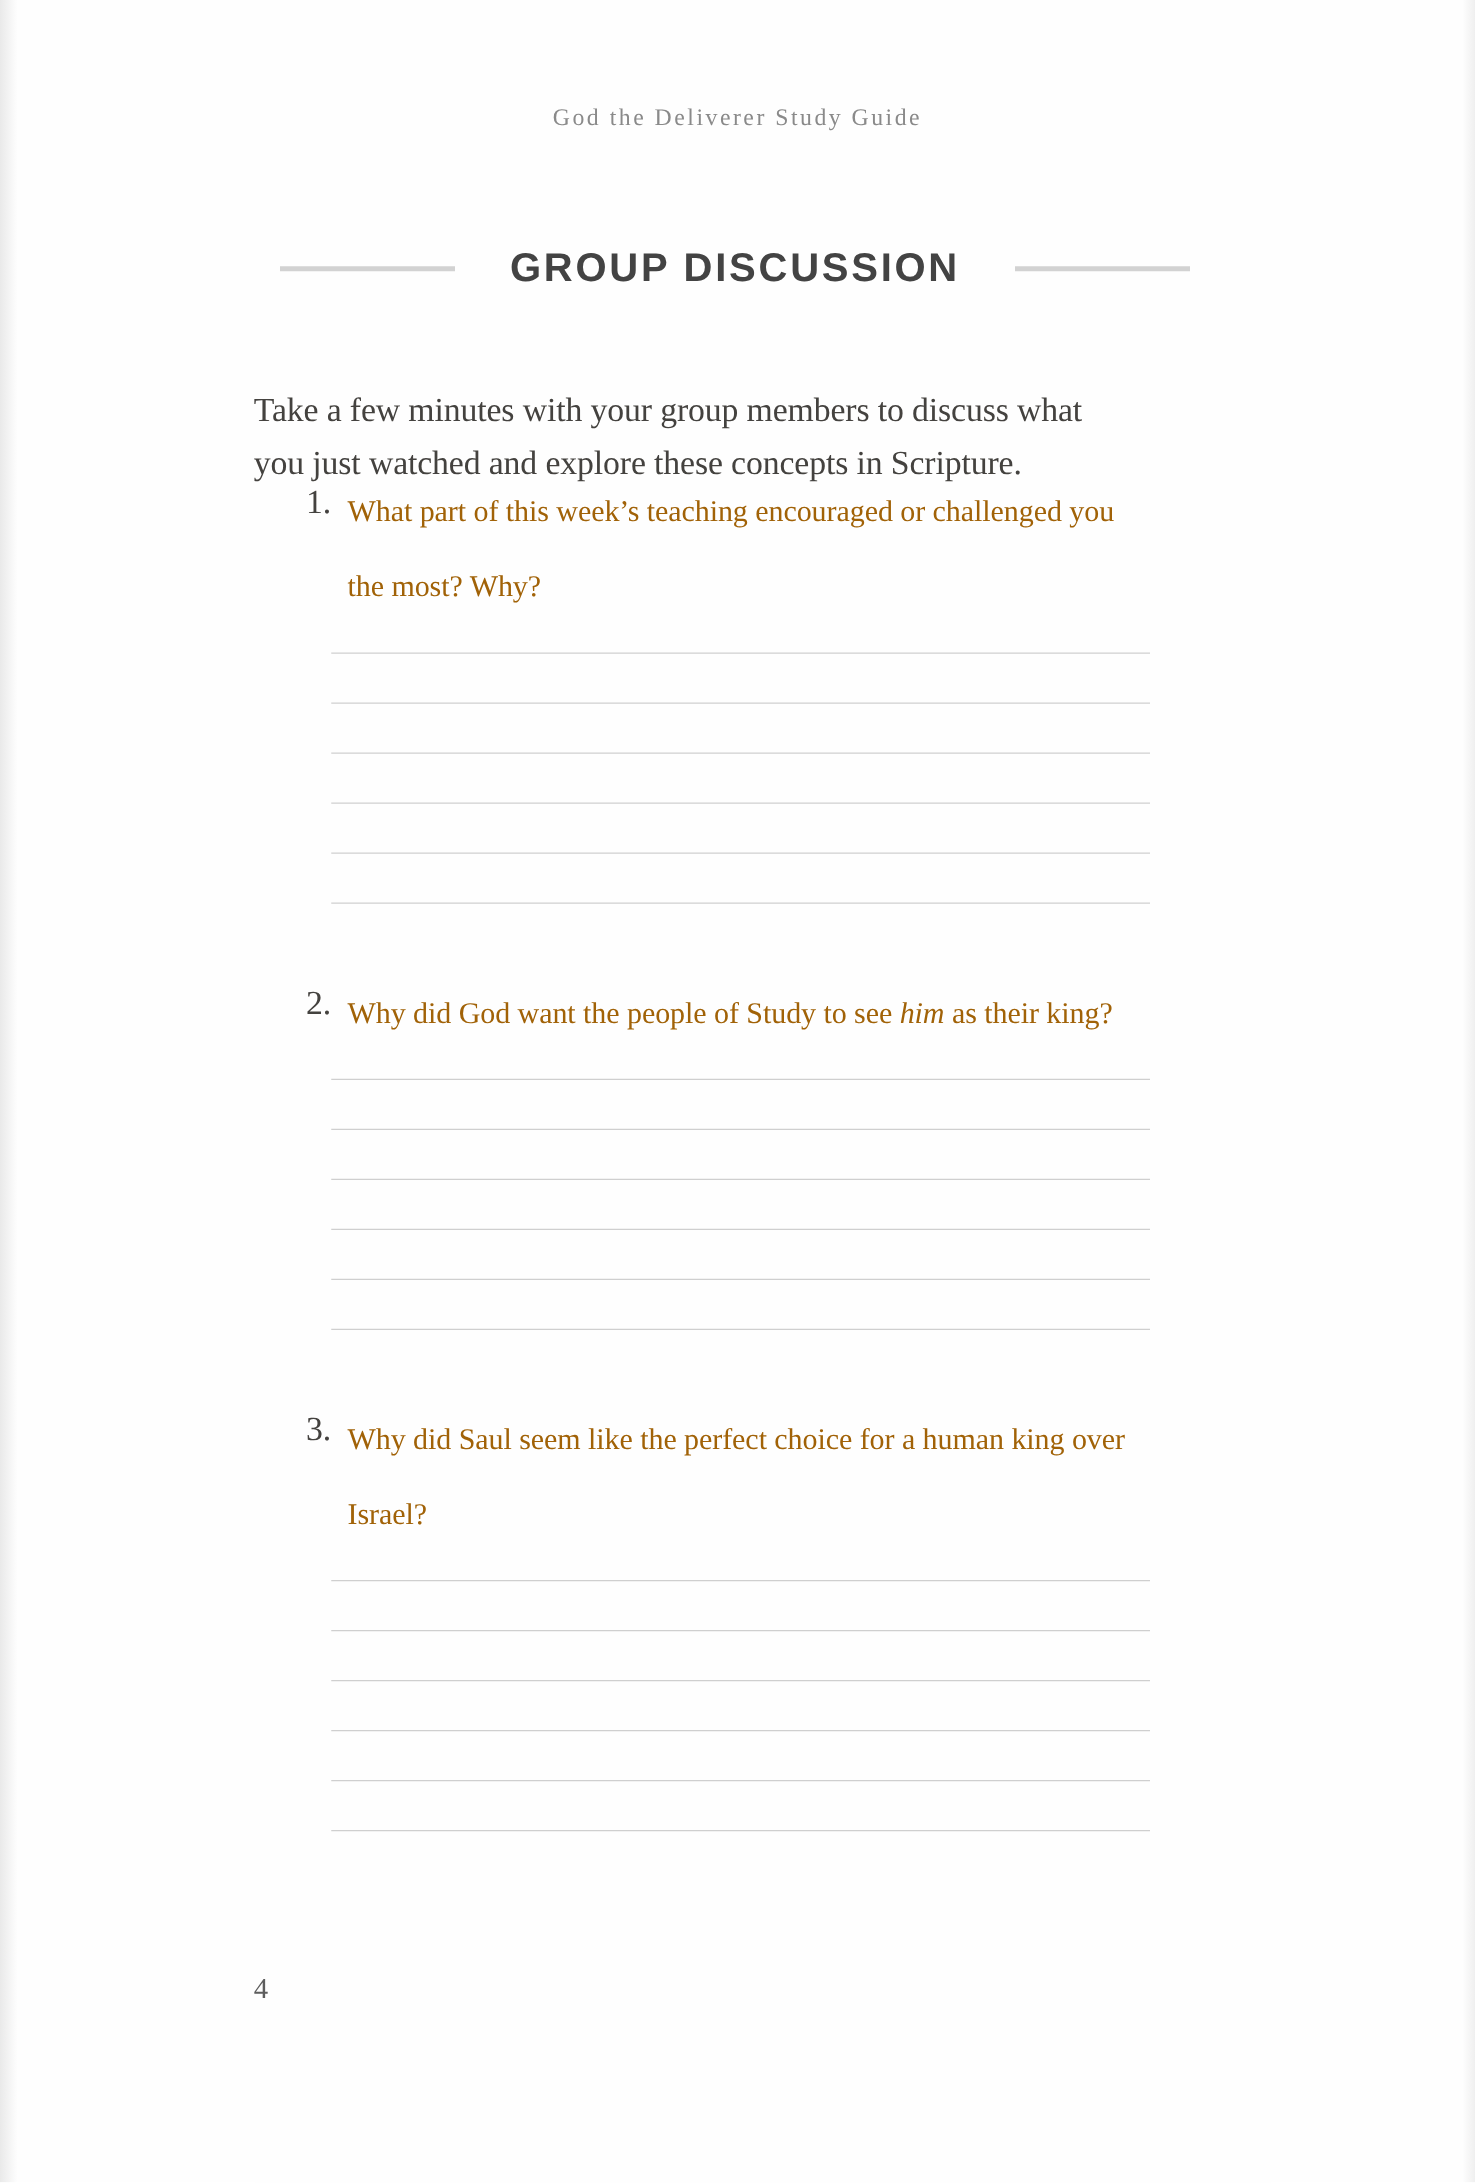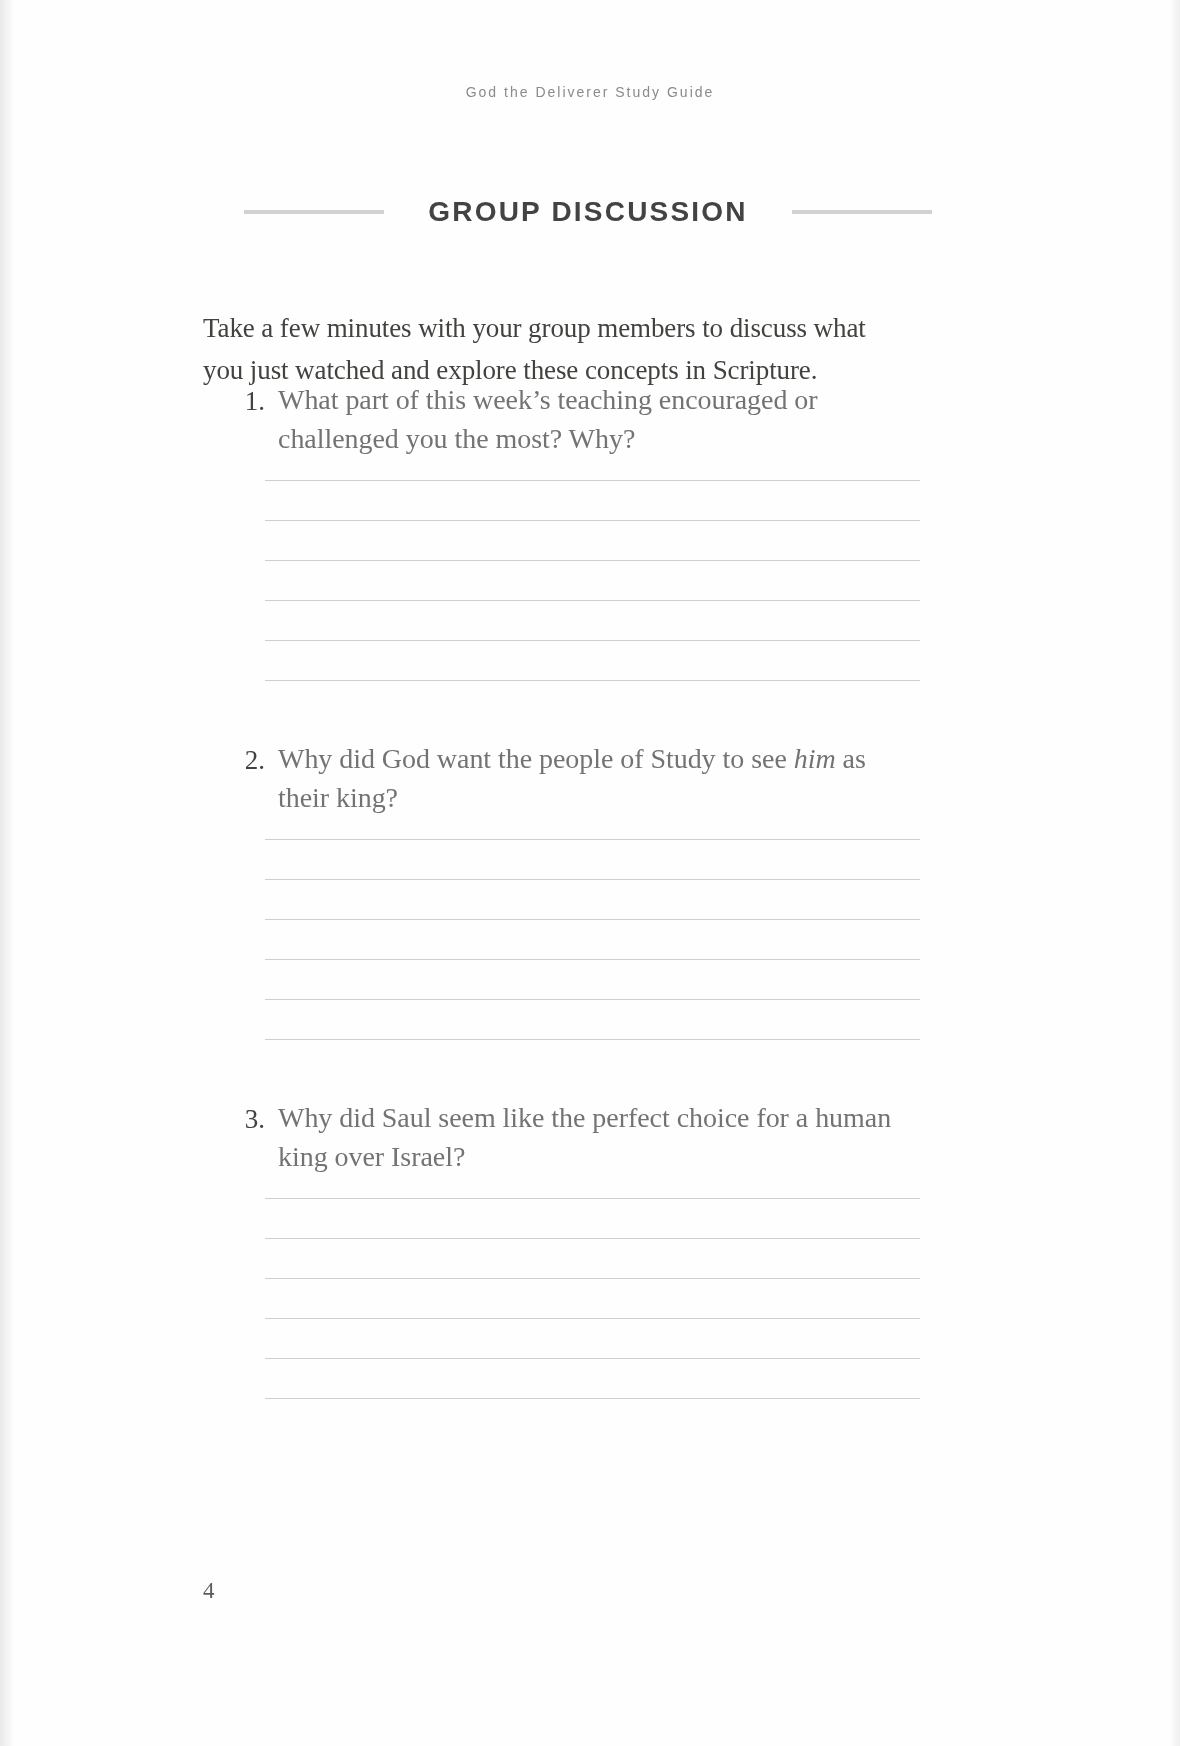--- a/index.html
+++ b/index.html
@@ -32,22 +32,22 @@
     background: linear-gradient(to left, #efefef, #fefefe);
     pointer-events: none;
   }
 
   .running-head {
     position: absolute;
     top: 84px;
     left: 0;
     width: 1180px;
     text-align: center;
-    font-family: Liberation Sans, sans-serif;
-    font-size: 14px;
+    font-family: Liberation Serif, serif;
+    font-size: 19px;
     letter-spacing: 2.0px;
     color: #8a8a8a;
     font-weight: 400;
   }
 
   .section-head {
     position: absolute;
     top: 196px;
     left: 198px;
     width: 780px;
@@ -59,21 +59,21 @@
   .rule {
     height: 4px;
     background: #d2d2d2;
     flex: 0 0 auto;
   }
   .rule-left { width: 140px; margin-right: 44px; }
   .rule-right { width: 140px; margin-left: 44px; }
   .section-title {
     font-family: "Liberation Sans", "DejaVu Sans", sans-serif;
     font-weight: bold;
-    font-size: 28px;
+    font-size: 32px;
     letter-spacing: 2.2px;
     color: #434343;
     white-space: nowrap;
   }
 
   .intro {
     position: absolute;
     top: 280px;
     left: 203px;
     width: 700px;
@@ -99,23 +99,23 @@
     width: 44px;
     flex: 0 0 44px;
     text-align: right;
     font-size: 27px;
     line-height: 43px;
     color: #44423f;
     padding-right: 13px;
   }
   .q-text {
     flex: 1;
-    font-size: 28px;
-    line-height: 39px;
-    color: #737373;
+    font-size: 24px;
+    line-height: 60px;
+    color: #a16207;
     letter-spacing: -0.05px;
   }
   .q-text i { font-style: italic; }
 
   .lines {
     margin-left: 62px;
     margin-top: 22px;
     width: 655px;
   }
   .wline {

